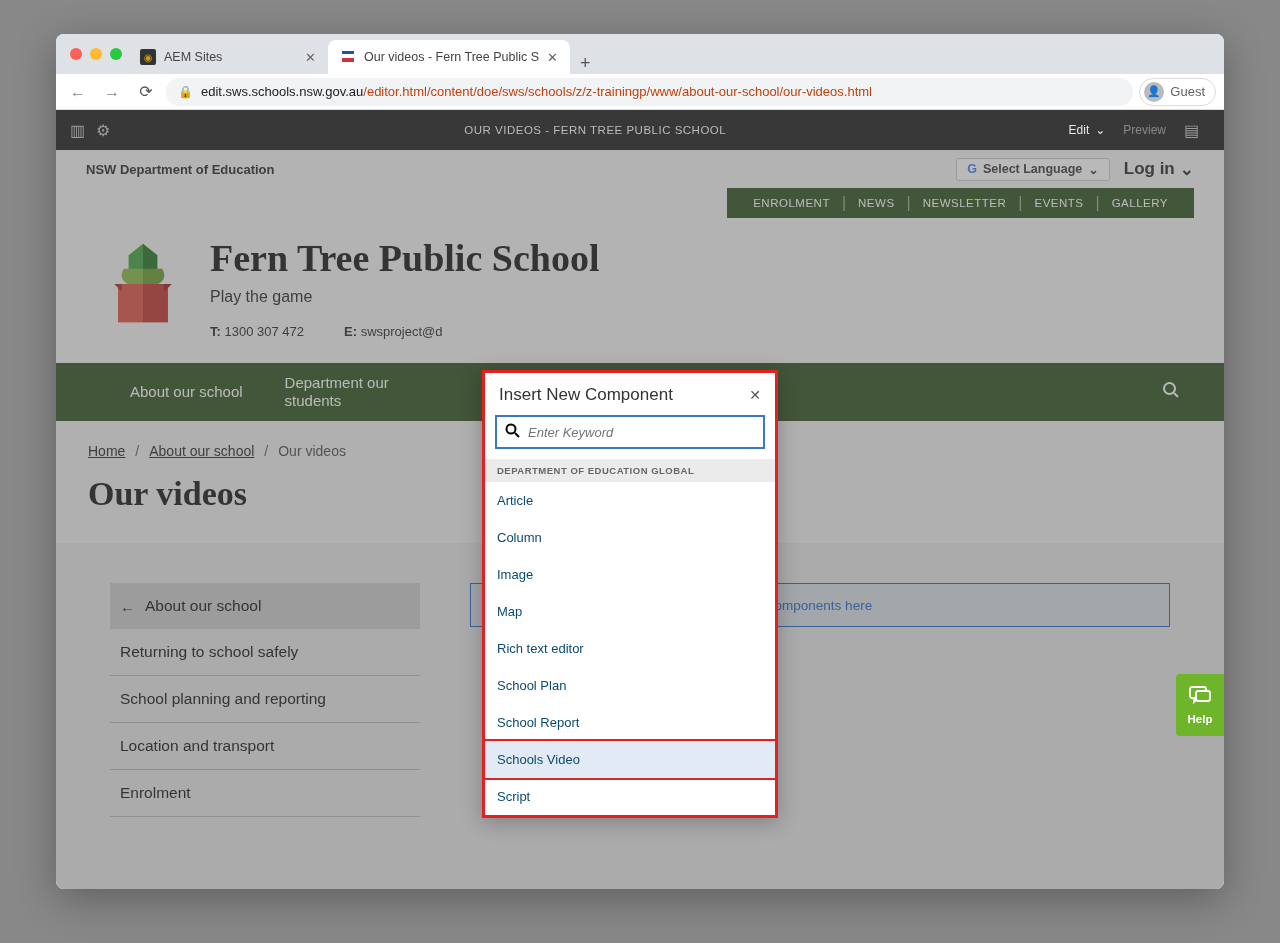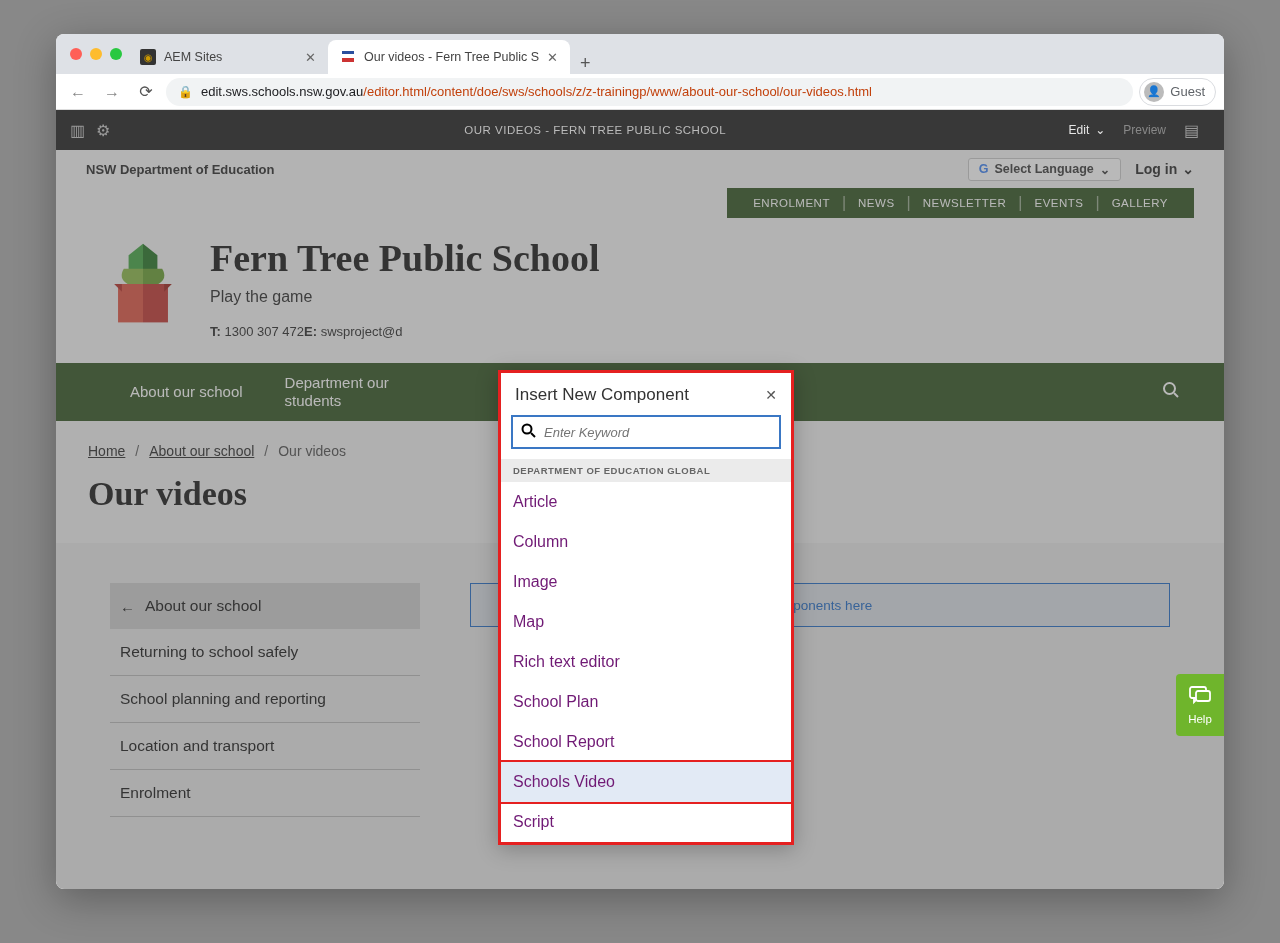--- a/index.html
+++ b/index.html
@@ -154,21 +154,21 @@
       padding: 3px 10px;
       display: flex;
       align-items: center;
       gap: 6px;
       font-size: 12.5px;
       font-weight: 700;
       color: #444;
     }
     .g-logo { font-weight: bold; }
     .g-b { color:#4285F4; }
-    .login-link { margin-left: 14px; font-size: 14px; font-weight: 700; color: #333; display:flex; align-items:center; gap:5px;}
+    .login-link { margin-left: 14px; font-size: 17px; font-weight: 700; color: #333; display:flex; align-items:center; gap:5px;}
     
     .util-nav {
       display: flex;
       justify-content: flex-end;
       padding-right: 30px;
       background: #f5f5f5;
     }
     .util-nav-inner {
       background: #3a5b2a;
       display: flex;
@@ -190,21 +190,21 @@
     .logo-box { width: 78px; height: 96px; position: relative; }
     .logo-svg { width: 100%; height: 100%; }
     .hero-text h1 {
       font-family: Georgia, serif;
       font-size: 38px;
       font-weight: 700;
       color: #222;
       margin-bottom: 8px;
     }
     .hero-tagline { font-size: 16px; color: #333; margin-bottom: 18px; }
-    .hero-contact { font-size: 13px; color: #333; display: flex; }
+    .hero-contact { font-size: 13px; color: #333; display: flex; gap: 40px; }
     .hero-contact strong { font-weight: 700; }
     
     .main-nav {
       background: #3a5b2a;
       height: 58px;
       display: flex;
       align-items: center;
       padding: 0 74px 0 74px;
       gap: 42px;
       position: relative;
@@ -274,32 +274,32 @@
       top: 524px;
       width: 48px;
       height: 62px;
       background: #6fb52c;
       color: #fff;
       display: flex;
       flex-direction: column;
       align-items: center;
       justify-content: center;
       font-size: 11.5px;
-      font-weight: 400;
+      font-weight: 700;
       border-radius: 4px 0 0 4px;
       z-index: 8;
       gap: 3px;
     }
     .help-icon { font-size: 20px; }
     
     
     .modal {
       position: absolute;
       top: 220px;
-      left: 442px;
+      left: 426px;
       width: 296px;
       background: #fff;
       border: 3px solid #e52020;
       z-index: 15;
       box-shadow: 0 4px 20px rgba(0,0,0,0.25);
     }
     .modal-header {
       display: flex;
       align-items: center;
       justify-content: space-between;
@@ -330,22 +330,22 @@
     .modal-group-header {
       background: #ebebeb;
       padding: 6px 12px;
       font-size: 9.5px;
       letter-spacing: 0.5px;
       color: #666;
       font-weight: 600;
     }
     .modal-item {
       padding: 11px 12px;
-      font-size: 16px;
-      color: #701a75;
+      font-size: 13px;
+      color: #0c4a6e;
       cursor: pointer;
     }
     .modal-item.hovered {
       background: #e2eaf5;
       border-top: 2px solid #e52020;
       border-bottom: 2px solid #e52020;
       margin: -2px 0;
       position: relative;
       z-index: 1;
     }

